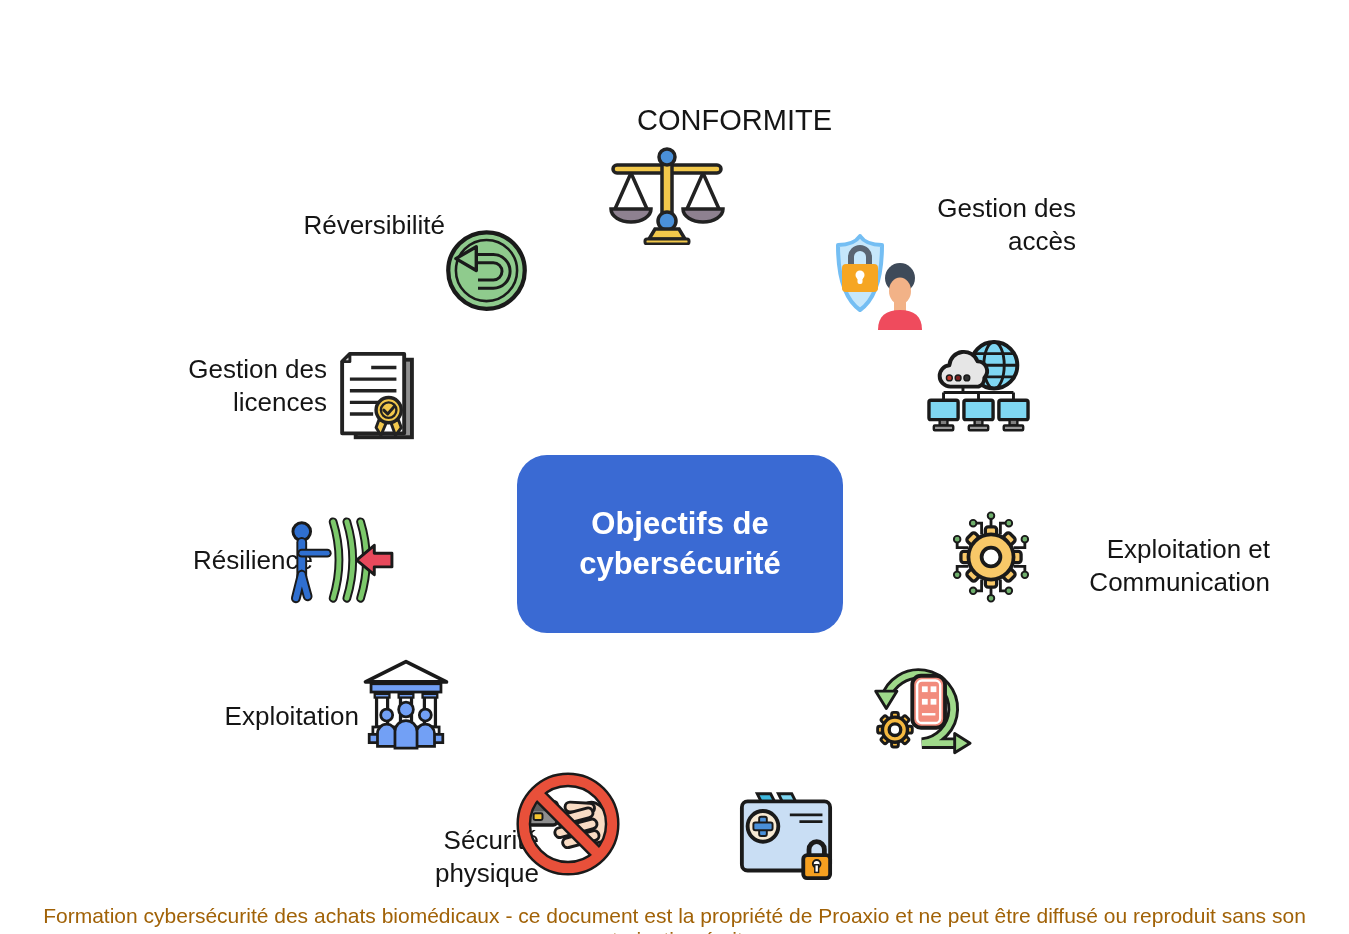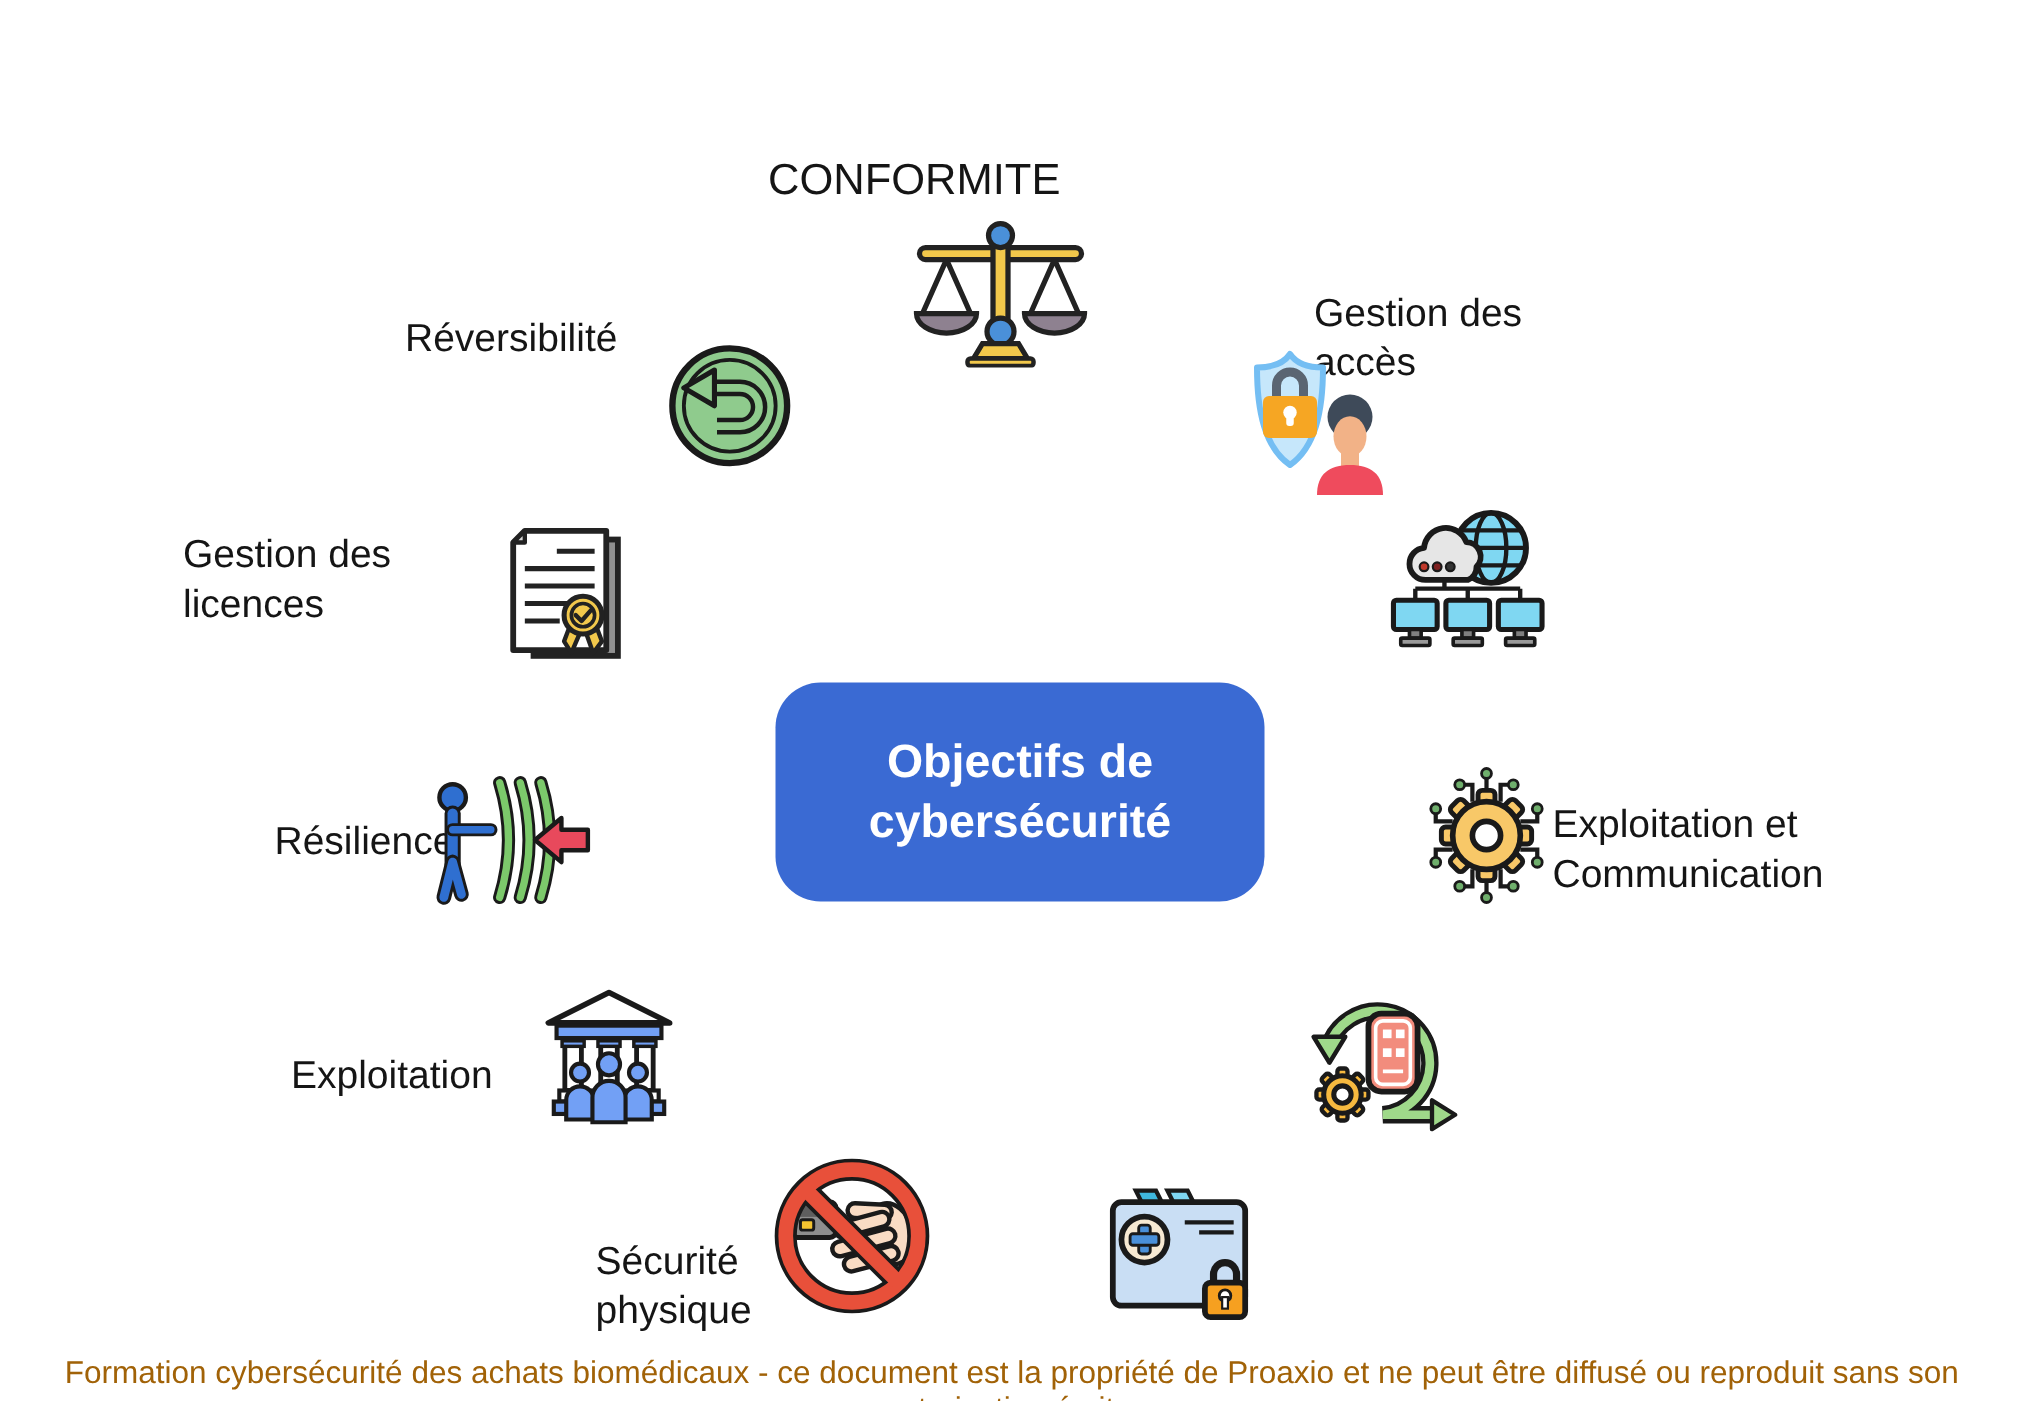--- a/index.html
+++ b/index.html
@@ -2,21 +2,21 @@
 <html><head>
 <meta charset="utf-8">
 <style>
   html,body{margin:0;padding:0;background:#ffffff;}
   .canvas{
     position:relative;width:1349px;height:934px;background:#ffffff;
     font-family:"Liberation Sans",sans-serif;overflow:hidden;
   }
   .label{
     position:absolute;color:#151515;font-size:26px;line-height:33px;
-    text-align:left;white-space:pre-line;
+    text-align:right;white-space:pre-line;
   }
   .icon{position:absolute;}
   
   .lbl-conformite{left:512px;top:104px;width:320px;font-size:29px;}
   .ico-scales{left:605px;top:147px;width:124px;height:98px;}
   .lbl-acces{left:876px;top:192px;width:200px;}
   .ico-shield{left:820px;top:230px;width:108px;height:100px;}
   .lbl-connectivite{left:1052px;top:363px;width:270px;}
   .ico-network{left:926px;top:340px;width:105px;height:101px;}
   .lbl-exploitation{left:1035px;top:533px;width:235px;}
@@ -30,21 +30,21 @@
   .lbl-gouvernance{left:194px;top:700px;width:165px;}
   .ico-governance{left:360px;top:656px;width:92px;height:96px;}
   .lbl-resilience{left:153px;top:544px;width:130px;margin-left:30px;}
   .ico-resilience{left:284px;top:512px;width:110px;height:98px;}
   .lbl-licences{left:122px;top:353px;width:205px;}
   .ico-certificate{left:336px;top:350px;width:84px;height:95px;}
   .lbl-reversibilite{left:270px;top:209px;width:175px;}
   .ico-undo{left:444px;top:228px;width:85px;height:85px;}
   
   .center-box{
-    position:absolute;left:517px;top:455px;width:326px;height:146px;
+    position:absolute;left:517px;top:455px;width:326px;height:178px;
     background:#3A6AD3;border-radius:30px;
     display:flex;align-items:center;justify-content:center;
   }
   .center-box .title{
     color:#ffffff;font-size:31px;font-weight:bold;line-height:40px;
     text-align:center;white-space:pre-line;
   }
   .footer{
     position:absolute;left:0;right:0;top:904px;text-align:center;
     font-size:21px;color:#a16207;

